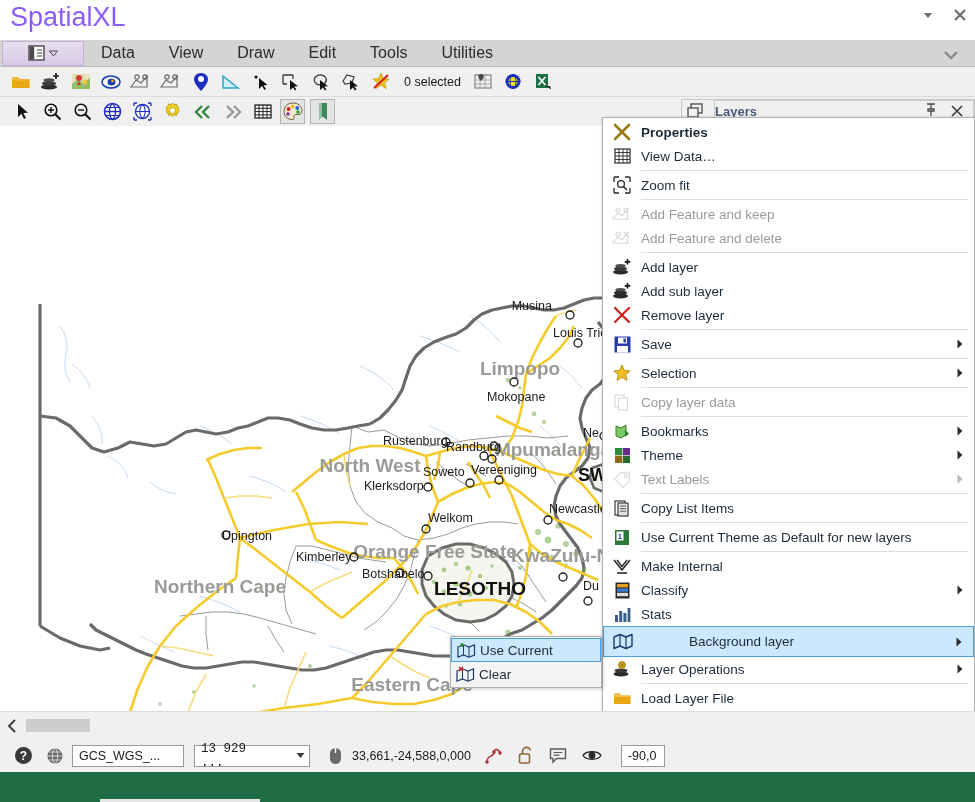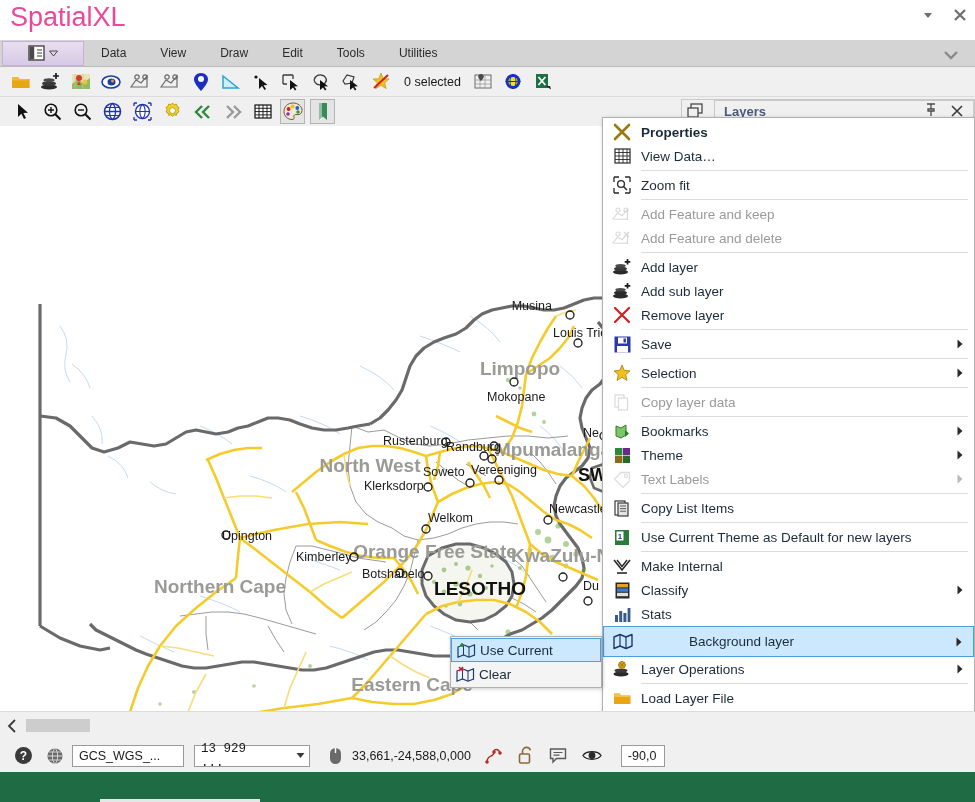--- a/index.html
+++ b/index.html
@@ -16,21 +16,21 @@
     background: #f0f0f0;
   }
 
   
   .titlebar {
     position: absolute; left: 0; top: 0; width: 975px; height: 40px;
     background: #ffffff;
   }
   .app-title {
     position: absolute; left: 10px; top: 2px;
-    font-size: 27px; color: #ec4899; letter-spacing: 0px;
+    font-size: 27px; color: #8b5cf6; letter-spacing: 0px;
     font-family: "Liberation Sans", sans-serif;
   }
   .win-btns {
     position: absolute; right: 6px; top: 6px;
     display: flex; gap: 14px; align-items: center;
   }
   .win-btn { width: 18px; height: 18px; display:flex; align-items:center; justify-content:center; cursor: default; }
   .win-btn svg { display:block; }
 
   
@@ -43,21 +43,21 @@
   .app-btn {
     width: 82px; height: 25px; margin-left: 2px;
     background: linear-gradient(#e8dff0, #d7c9e5);
     border: 1px solid #c3b2d6;
     display: flex; align-items: center; justify-content: center;
     gap: 3px;
   }
   .menu-item {
     height: 27px; padding: 8px 17px;
     display: flex; align-items: center;
-    font-size: 12px; color: #2b2b2b;
+    font-size: 16px; color: #2b2b2b;
   }
   .menu-caret {
     position: absolute; right: 16px; top: 7px;
   }
 
   
   .toolbar1 {
     position: absolute; left: 0; top: 67px; width: 975px; height: 30px;
     background: #f0f0f0; border-bottom: 1px solid #dcdcdc;
     display: flex; align-items: center; padding-left: 8px;
@@ -90,21 +90,21 @@
   .layers-panel {
     position: absolute; left: 681px; top: 99px; width: 294px; height: 612px;
     background: #f0f0f0; border: 1px solid #c9c9c9;
   }
   .layers-header {
     position: absolute; left: 714px; top: 100px; width: 260px; height: 23px;
     background: #f0f0f0; border: 1px solid #c9c9c9;
     display: flex; align-items: center;
   }
   .layers-title {
-    font-size: 13px; font-weight: bold; color: #4a5a7a; margin-left: 9px;
+    font-size: 13px; font-weight: bold; color: #4a5a7a; 
   }
   .layers-hdr-btns { margin-left: auto; display: flex; gap: 14px; margin-right: 10px; }
   .undock-btn { position: absolute; left: 687px; top: 103px; width: 17px; height: 16px; }
 
   
   .ctx-menu {
     position: absolute; left: 602px; top: 117px; width: 373px;
     background: #ffffff; border: 1px solid #b0b0b0;
     padding: 2px 0 0 0;
     box-shadow: 1px 1px 4px rgba(0,0,0,0.22);

